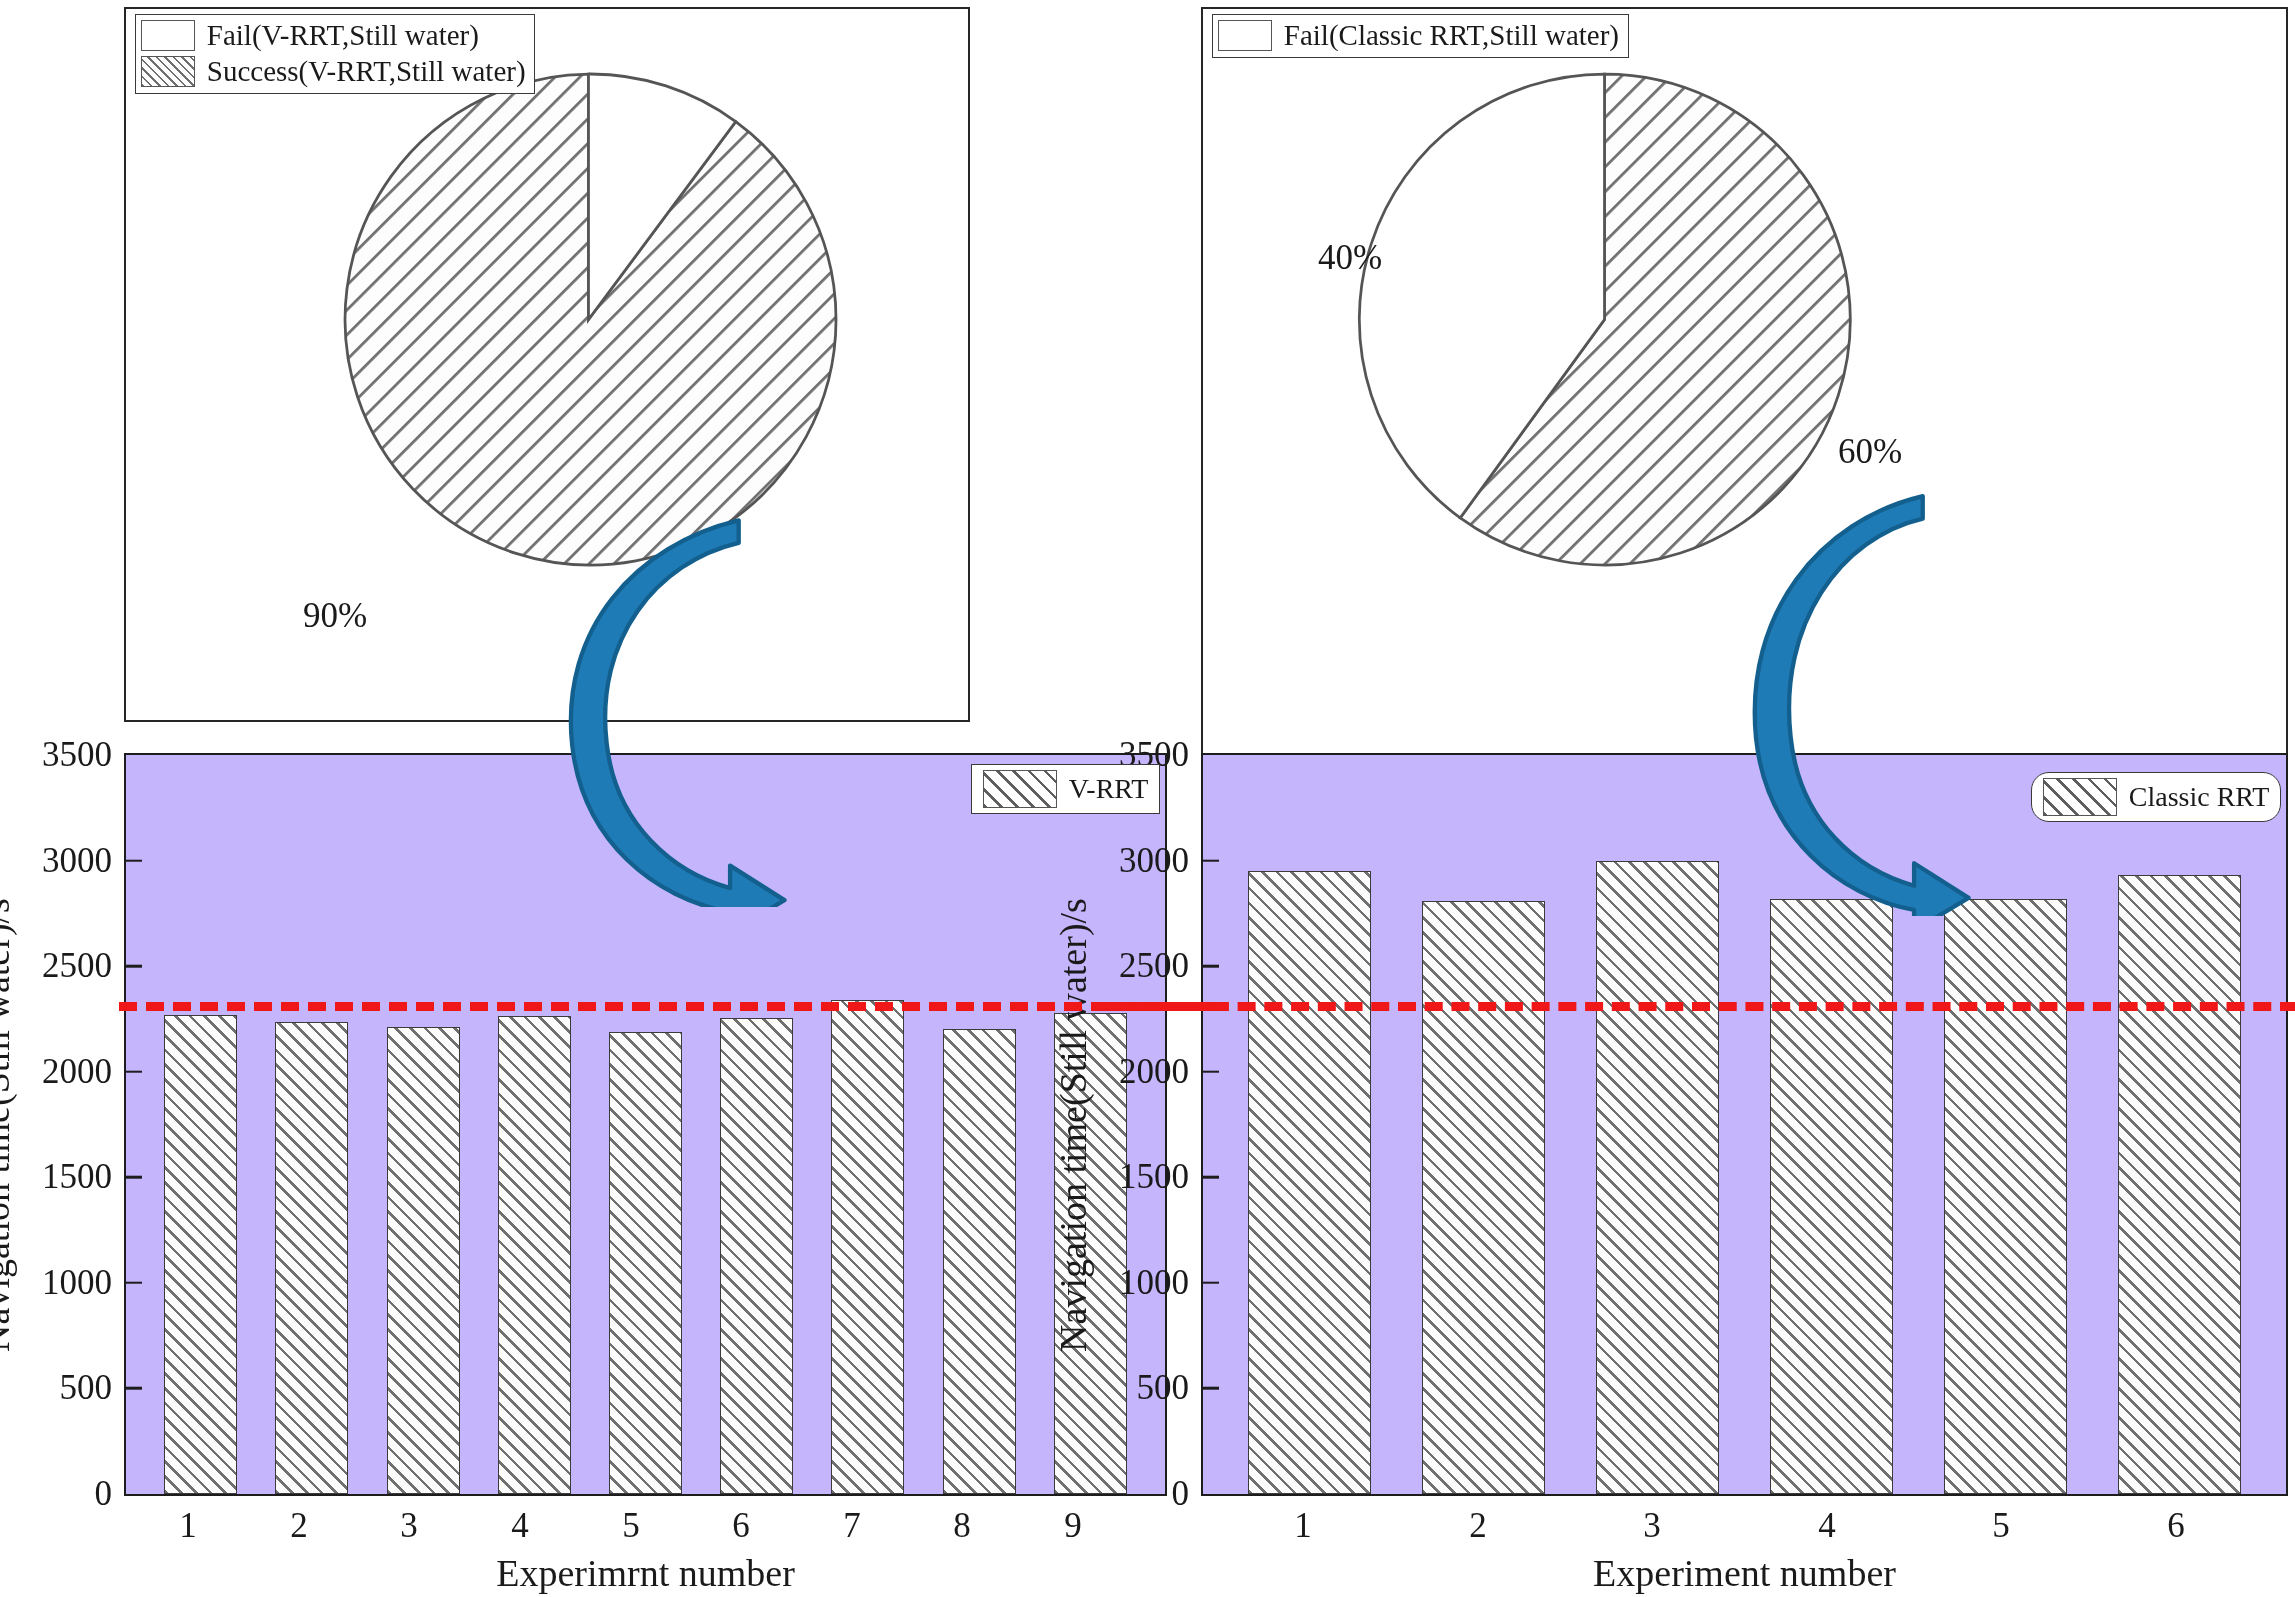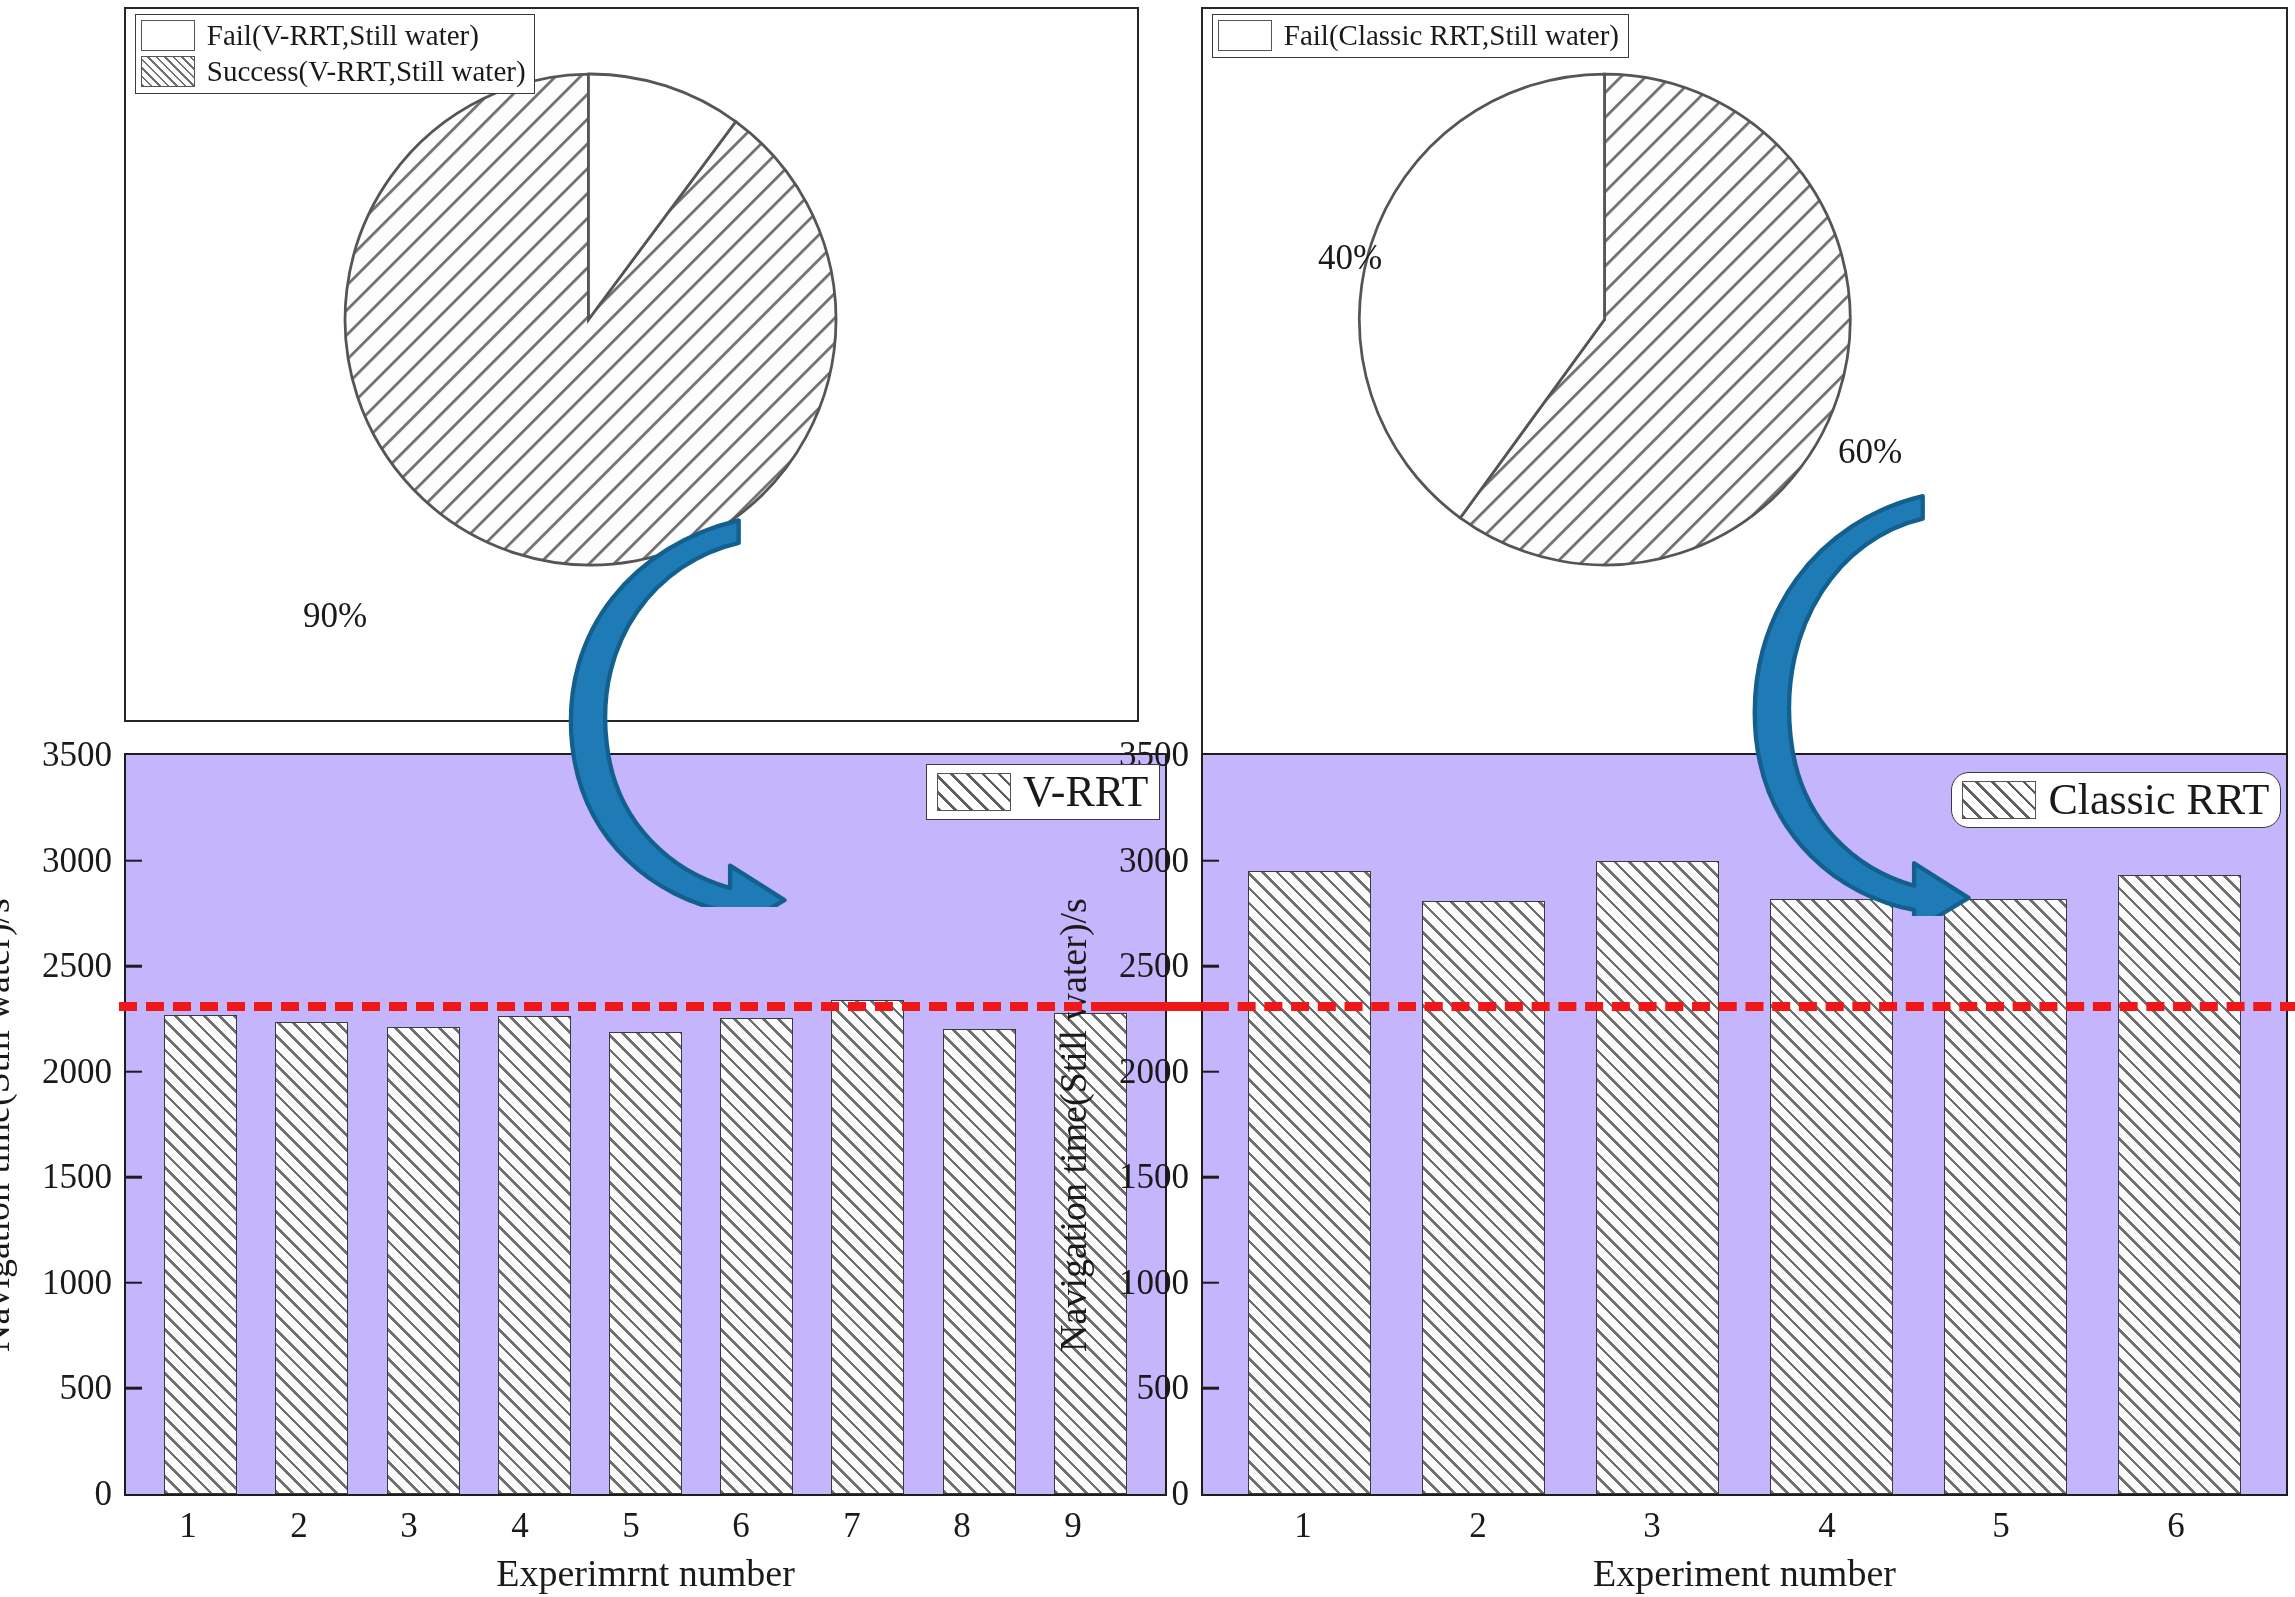--- a/index.html
+++ b/index.html
@@ -2,21 +2,21 @@
 <html style="font-size:14px"><head>
 <meta charset="utf-8">
 <style>
   html,body{margin:0;padding:0;background:#fff;}
   body{width:2295px;height:1597px;position:relative;
        font-family:"Liberation Serif","DejaVu Serif",serif;color:#1a1a1a;overflow:hidden;}
   .panel{position:absolute;box-sizing:border-box;}
 
   
   .pie-panel{border:2.6px solid #262626;background:#fff;}
-  #pie-panel-left{left:124px;top:7px;width:1015px;height:715px;}
+  #pie-panel-left{left:124px;top:7px;width:846px;height:715px;}
   #pie-panel-right{left:1201px;top:7px;width:1087px;height:927px;}
 
   .pie-legend{position:absolute;left:8.6px;top:5.2px;border:1.7px solid #3a3a3a;background:#fff;
               padding:2.6px 8.6px 3.5px 5.2px;z-index:6;}
   .leg-row{display:flex;align-items:center;height:36px;}
   .leg-swatch{width:54px;height:31px;border:1.7px solid #555;box-sizing:border-box;margin-right:12px;}
   .sw-white{background:#fff;}
   .sw-hatch{background-color:#fdfdfd;
     background-image:repeating-linear-gradient(45deg,#6f6f6f 0px,#6f6f6f 1.7px,transparent 1.7px,transparent 6px);}
   .leg-text{font-size:29px;line-height:1;white-space:nowrap;}
@@ -39,21 +39,21 @@
   .xtick{position:absolute;top:100%;transform:translateX(-50%);padding-top:12px;font-size:35px;}
   .axis-title-x{position:absolute;top:100%;left:50%;transform:translateX(-50%);margin-top:57px;
                 font-size:38px;white-space:nowrap;}
   .axis-title-y{position:absolute;top:50%;left:-130px;transform:translate(-50%,-50%) rotate(-90deg);
                 font-size:38px;white-space:nowrap;}
   .threshold{position:absolute;height:0;border-top:9.5px dashed #ef1717;z-index:4;}
   .bar-legend{position:absolute;border:1.7px solid #3a3a3a;background:#fff;display:flex;align-items:center;
               padding:5.2px 10.4px;z-index:5;}
   .bar-legend .leg-swatch{width:74px;height:38px;margin-right:12px;
     background-image:repeating-linear-gradient(45deg,#5e5e5e 0px,#5e5e5e 2.6px,transparent 2.6px,transparent 11.2px);}
-  .bar-legend .leg-text{font-size:44px;}
+  .bar-legend .leg-text{font-size:28px;}
 
   .arrow{position:absolute;z-index:7;pointer-events:none;}
 </style>
 </head>
 <body>
 
 <div class="panel pie-panel" id="pie-panel-left">
   <div class="pie-legend">
     <div class="leg-row">
       <span class="leg-swatch sw-white"></span>

